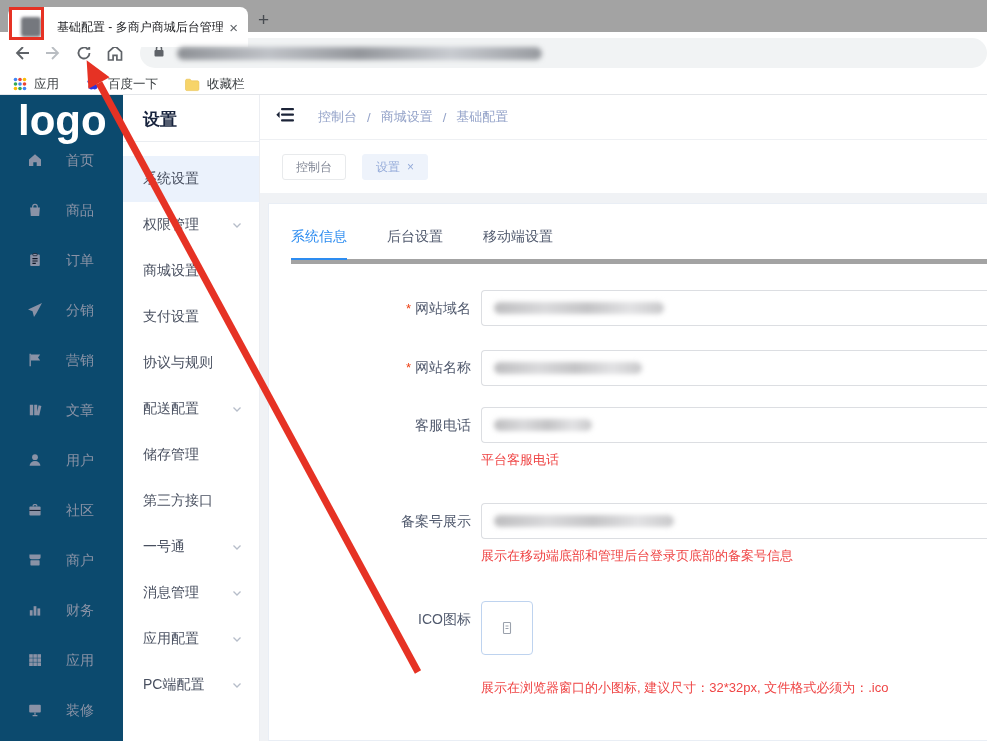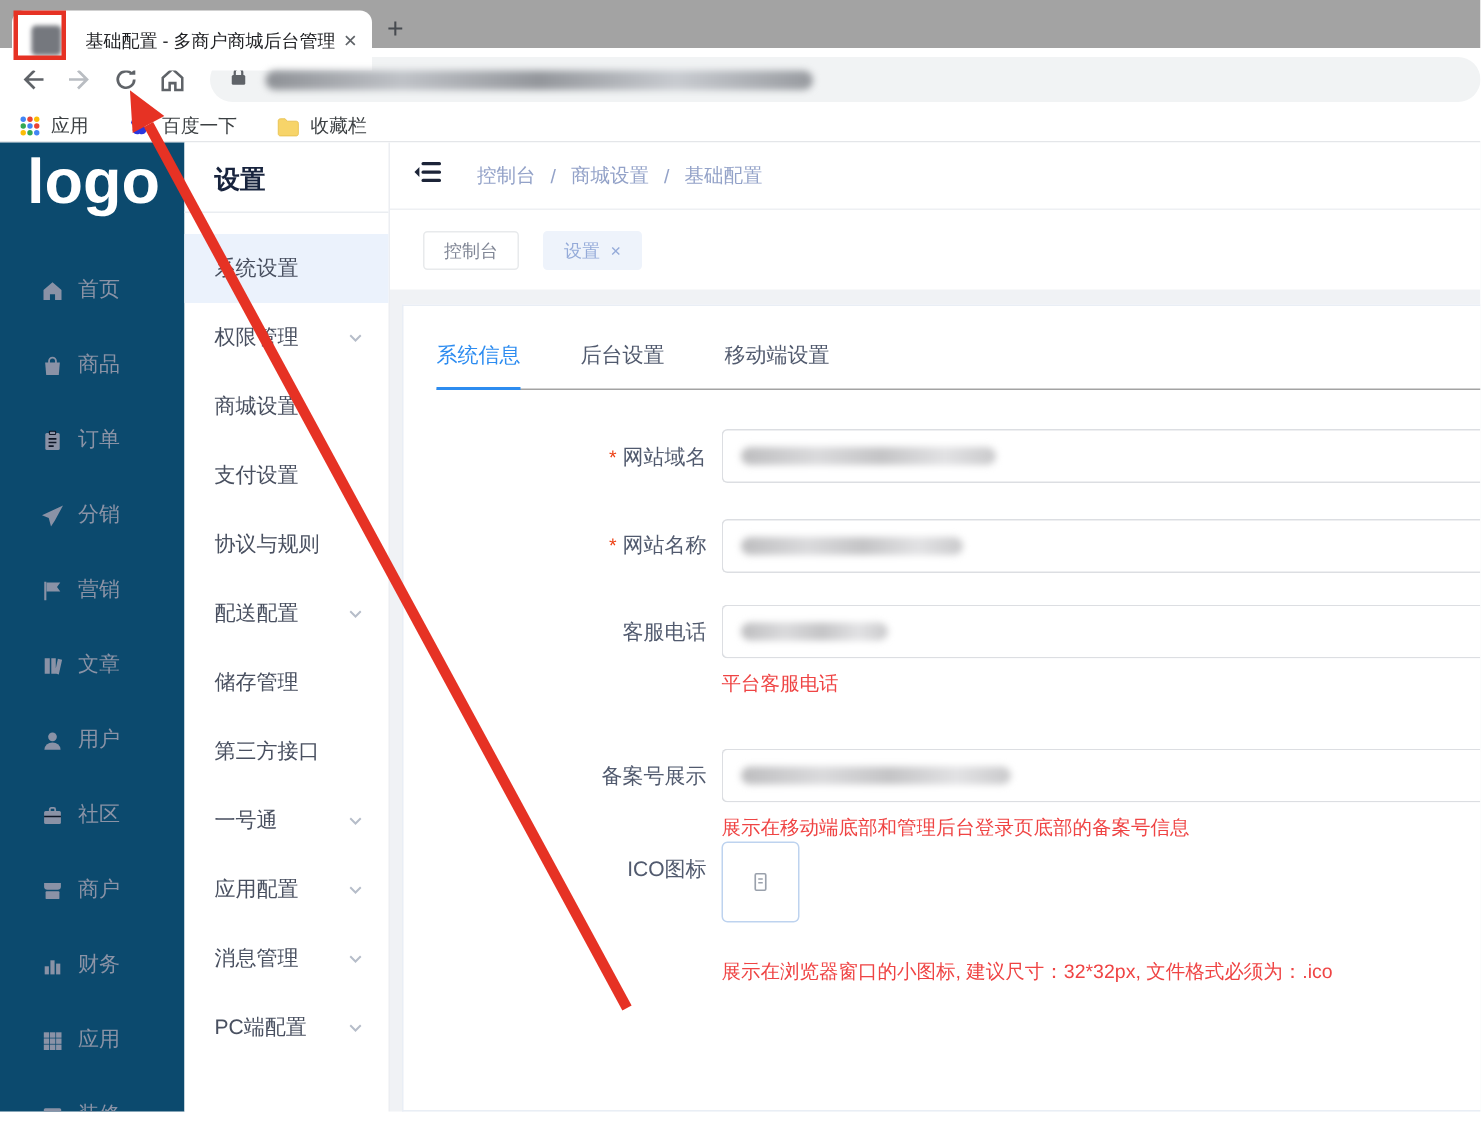--- a/index.html
+++ b/index.html
@@ -32,53 +32,53 @@
   }
   .bookmarks {
     height:21px; background:#fff; display:flex; align-items:center;
     padding-left:13px; font-size:12.5px; color:#3c4043; border-bottom:1px solid #e4e6e9;
   }
   .bm { display:flex; align-items:center; gap:7px; margin-right:26px; }
   
   .app { display:flex; height:646px; }
   .side-dark { width:123px; background:#0c4a6e; color:#8b93a6; flex-shrink:0; overflow:hidden; }
   .logo { color:#fff; font-size:42px; font-weight:700; height:57px; line-height:52px; padding-left:18px; }
-  .ditem { height:50px; display:flex; align-items:flex-end; padding-left:27px; font-size:14px; gap:9px; }
+  .ditem { height:50px; display:flex; align-items:flex-start; padding-left:27px; font-size:14px; gap:23px; }
   .ditem svg { flex-shrink:0; }
   .side-white { width:137px; background:#fff; border-right:1px solid #eceef2; flex-shrink:0; }
   .ptitle { height:47px; line-height:50px; padding-left:20px; font-size:17px; font-weight:700; color:#17233d; border-bottom:1px solid #eaedf1; }
   .wmenu { padding-top:14px; }
   .witem { height:46px; display:flex; align-items:center; justify-content:space-between; padding:0 16px 0 20px; font-size:14px; color:#495060; }
   .witem.active { background:#ebf2fc; }
   
   .main { flex:1; background:#f0f2f5; display:flex; flex-direction:column; min-width:0; }
   .mheader { height:45px; background:#fff; display:flex; align-items:center; padding-left:16px; border-bottom:1px solid #eef0f3; }
   .crumb { margin-left:22px; font-size:13px; color:#93a2c8; display:flex; gap:10px; align-items:center; }
   .chipsrow { height:53px; background:#fff; display:flex; align-items:center; padding-left:22px; gap:16px; }
   .chip { height:26px; line-height:24px; padding:0 13px; font-size:12px; border-radius:3px; }
   .chip.plain { background:#fff; border:1px solid #e8eaec; color:#808695; }
   .chip.active { background:#eef3fb; color:#95abd9; border:1px solid #eef3fb; display:flex; align-items:center; gap:7px; }
   .card { flex:1; background:#fff; margin:10px 0 0 8px; border:1px solid #e9eef5; border-right:none; padding:24px 0 0 22px; min-width:0; }
-  .tabs { display:flex; gap:40px; border-bottom:1px solid #a3a3a3; }
+  .tabs { display:flex; gap:40px; border-bottom:5px solid #a3a3a3; }
   .tabi { font-size:14px; color:#515a6e; padding-bottom:12px; }
   .tabi.active { color:#2d8cf0; border-bottom:2px solid #2d8cf0; margin-bottom:-1px; }
   
   .form { margin-top:26px; }
   .frow { display:flex; align-items:flex-start; }
   .flabel { width:180px; text-align:right; font-size:14px; color:#515a6e; line-height:36px; flex-shrink:0; }
   .freq { color:#ed4014; margin-right:4px; font-size:13px; }
   .fctrl { flex:1; margin-left:10px; min-width:0; }
   .finput { height:36px; border:1px solid #dcdee2; border-right:none; border-radius:4px 0 0 4px; background:#fff; display:flex; align-items:center; padding-left:12px; }
   .smudge { height:12px; border-radius:6px; filter:blur(2.5px); background:linear-gradient(90deg,#bdbdbf,#dadadc 30%,#c4c4c6 55%,#e2e2e4 80%,#c9c9cb); }
   .helper { margin-top:8px; font-size:13px; color:#ef4444; }
   .switch { width:46px; height:22px; border-radius:11px; background:#2d8cf0; display:flex; align-items:center; color:#fff; font-size:12px; padding-left:8px; position:relative; margin-left:8px; }
   .knob { position:absolute; right:2px; top:2px; width:18px; height:18px; background:#fff; border-radius:50%; }
   .upload { width:52px; height:54px; border:1px solid #bed3ef; border-radius:4px; display:flex; align-items:center; justify-content:center; background:#fff; }
   .mb28 { margin-bottom:28px; } .mb22 { margin-bottom:22px; } .mb21 { margin-bottom:21px;align-items:flex-end; }
-  .mb34 { margin-bottom:34px; } .mb36 { }
+  .mb34 { margin-bottom:34px; } .mb36 { margin-bottom:36px; }
   .helper-lg { margin-top:24px; }
   
   .anno-box { position:absolute; left:9px; top:7px; width:35px; height:33px; border:3px solid #e63224; z-index:60; pointer-events:none; }
   .anno-arrow { position:absolute; left:0; top:0; z-index:55; pointer-events:none; }
 </style>
 </head>
 <body>
 
 <div class="tabstrip">
   <div class="tab">
@@ -290,27 +290,27 @@
       <div class="witem">
           <span>第三方接口</span>
         </div>
       <div class="witem">
           <span>一号通</span>
           <svg width="12" height="12">
             <path d="M2.5 4.5 6 8 9.5 4.5" stroke="#b6bdc9" stroke-width="1.3" fill="none"></path>
           </svg>
         </div>
       <div class="witem">
+          <span>消息管理</span>
+          <svg width="12" height="12">
+            <path d="M2.5 4.5 6 8 9.5 4.5" stroke="#b6bdc9" stroke-width="1.3" fill="none"></path>
+          </svg>
+        </div>
+      <div class="witem">
           <span>应用配置</span>
-          <svg width="12" height="12">
-            <path d="M2.5 4.5 6 8 9.5 4.5" stroke="#b6bdc9" stroke-width="1.3" fill="none"></path>
-          </svg>
-        </div>
-      <div class="witem">
-          <span>消息管理</span>
           <svg width="12" height="12">
             <path d="M2.5 4.5 6 8 9.5 4.5" stroke="#b6bdc9" stroke-width="1.3" fill="none"></path>
           </svg>
         </div>
       <div class="witem">
           <span>PC端配置</span>
           <svg width="12" height="12">
             <path d="M2.5 4.5 6 8 9.5 4.5" stroke="#b6bdc9" stroke-width="1.3" fill="none"></path>
           </svg>
         </div>

